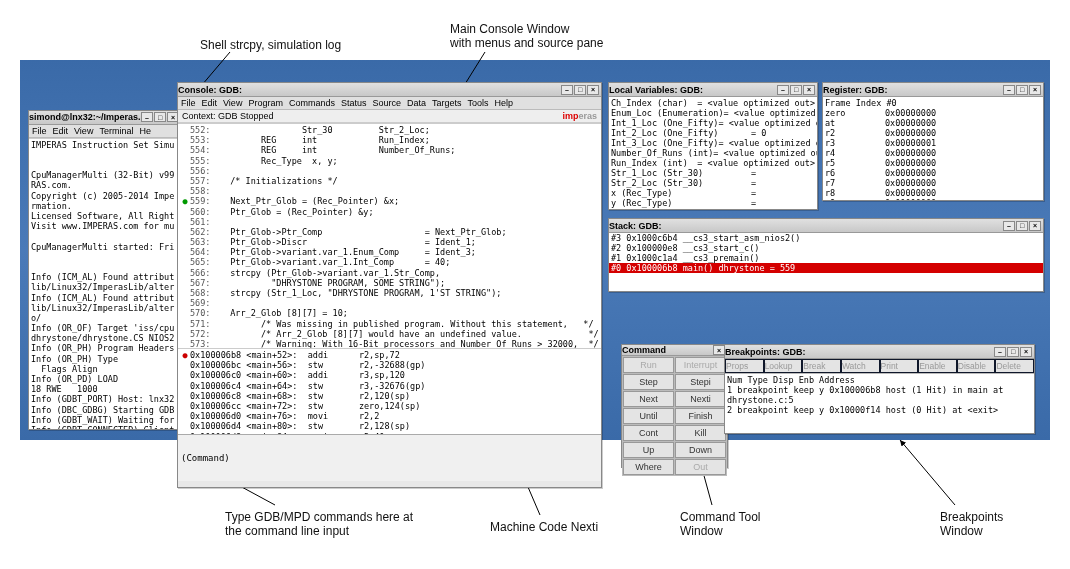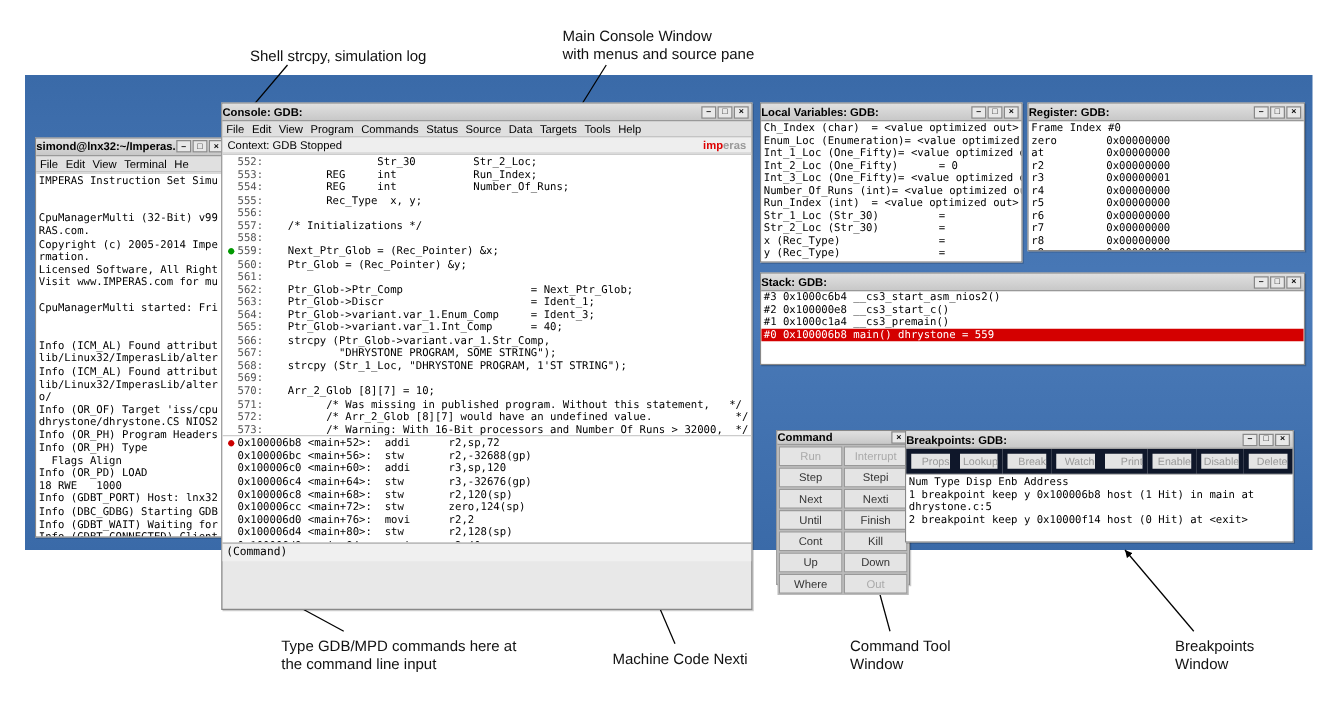--- a/index.html
+++ b/index.html
@@ -85,21 +85,21 @@
   .src-line { display: flex; }
   .gutter { width: 30px; color: #555; text-align: left; padding-right: 4px; flex: none; }
   .dot { width: 10px; text-align: center; flex: none; }
   .dot.red { color: #c00; }
   .dot.green { color: #090; }
   .src-text { flex: 1; white-space: pre; }
   .hl-red { background: #d40000; color: #fff; }
   .input-line {
     border-top: 1px solid #aaa;
     background: #f0f0f0;
-    padding: 2px 3px;
+    padding: 18px 3px;
     font-family: monospace;
     font-size: 9px;
   }
   
   .kvtable { font-family: monospace; font-size: 8.5px; background:#fff; padding:1px 2px; overflow:hidden; flex:1;}
   .kvrow { display:flex; white-space: pre;}
   .kvrow span:first-child { width: 140px; }
   .regrow span:first-child { width: 60px; }
   
   .cmd-grid {
@@ -120,22 +120,22 @@
   }
   .cmd-btn.disabled { color: #aaa; }
   
   .bp-toolbar {
     display:flex;
     border-bottom:1px solid #bbb;
     background:#e4e4e4;
   }
   .bp-toolbar div {
     flex:1;
-    border:4px solid #0f172a;
-    text-align:right;
+    border:1px solid #0f172a;
+    text-align:left;
     padding:1px 0;
     color:#999;
     font-size:8.5px;
   }
   
   .callout {
     position: absolute;
     font-size: 12px;
     color: #111;
     background: transparent;

